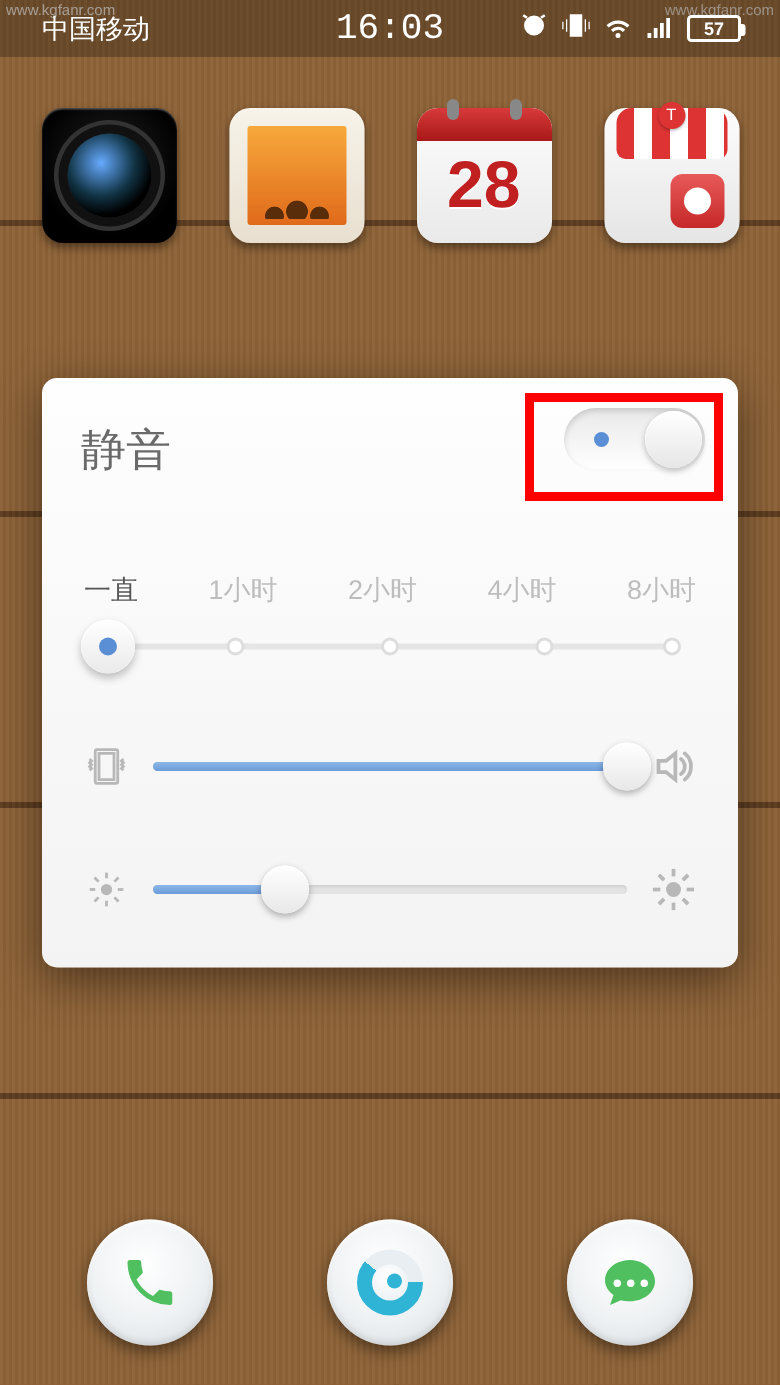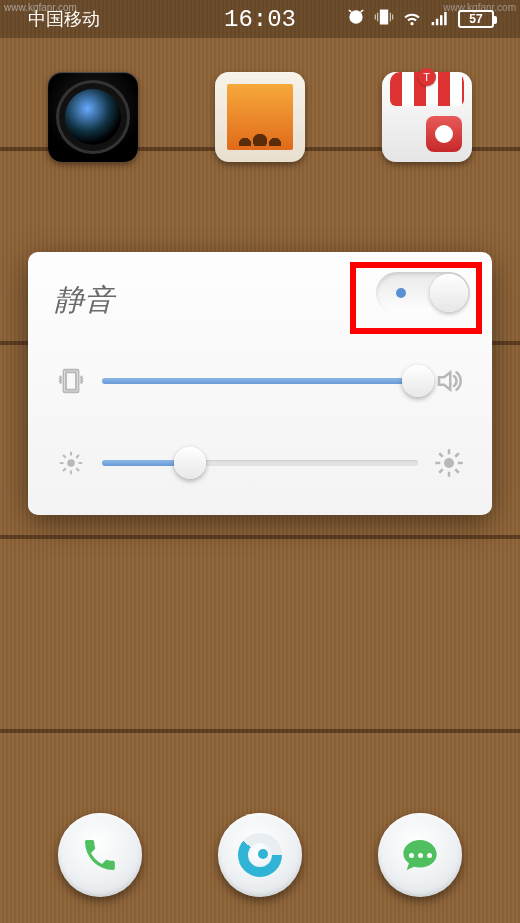--- a/index.html
+++ b/index.html
@@ -89,21 +89,21 @@
   .store-icon .weibo::before{content:"";width:18px;height:18px;border-radius:50%;background:#fff;}
 
   
   .panel {
     position: absolute; left: 28px; right: 28px; top: 252px;
     background: linear-gradient(#fefefe, #f3f3f3);
     border-radius: 10px;
     box-shadow: 0 8px 30px rgba(0,0,0,0.45);
     padding: 28px 26px 24px;
   }
-  .panel-title { font-size: 30px; color: #6a6a6a; font-style: italic; }
+  .panel-title { font-size: 30px; color: #6a6a6a; }
   .toggle-wrap { position: absolute; top: 20px; right: 22px; }
   .highlight-box { position:absolute; top:10px; right:10px; width:132px; height:72px; border:6px solid #f00; }
   .toggle {
     width: 94px; height: 42px; border-radius: 21px;
     background: linear-gradient(#e9e9e9,#fff);
     box-shadow: inset 0 2px 4px rgba(0,0,0,0.15);
     position: relative;
   }
   .toggle .dot { position:absolute; left:20px; top:50%; transform:translateY(-50%); width:10px; height:10px; border-radius:50%; background:#5a8fd6; }
   .toggle .knob { position:absolute; right:2px; top:2px; width:38px; height:38px; border-radius:50%; background:linear-gradient(#fff,#e6e6e6); box-shadow:0 2px 4px rgba(0,0,0,0.25), inset 0 1px 1px #fff; }
@@ -187,36 +187,58 @@
       <span class="batt-box">
           <span>57</span>
         </span>
     </span>
   </div>
 </div>
 
 <div class="home-row">
   <div class="home-icon camera-icon"></div>
   <div class="home-icon gallery-icon"></div>
+  <div class="home-icon calendar-icon">
+    <div class="cal-top"></div>
+    <div class="cal-num">28</div>
+  </div>
   <div class="home-icon store-icon">
     <div class="store-badge">T</div>
     <div class="weibo"></div>
   </div>
 </div>
 
 <div class="panel">
   <div class="highlight-box"></div>
   <div class="panel-title">静音</div>
   <div class="toggle-wrap">
     <div class="toggle">
       <div class="dot"></div>
       <div class="knob"></div>
     </div>
   </div>
 
+  <div class="duration-row">
+    <div class="duration-labels">
+      <span>一直</span>
+      <span>1小时</span>
+      <span>2小时</span>
+      <span>4小时</span>
+      <span>8小时</span>
+    </div>
+    <div class="duration-track">
+      <div class="line"></div>
+      <div class="tick t1"></div>
+      <div class="tick t2"></div>
+      <div class="tick t3"></div>
+      <div class="tick t4"></div>
+      <div class="tick t5"></div>
+      <div class="handle"></div>
+    </div>
+  </div>
 
   <div class="slider-row">
     <div class="slider-icon">
       <svg viewBox="0 0 24 24">
           <path d="M7 3h10a1 1 0 011 1v16a1 1 0 01-1 1H7a1 1 0 01-1-1V4a1 1 0 011-1zm1 2v14h8V5zM3 8l1 1-1 1 1 1-1 1 1 1-1 1M21 8l-1 1 1 1-1 1 1 1-1 1 1 1" stroke="#b8b8b8" stroke-width="1.5" fill="none"></path>
         </svg>
     </div>
     <div class="slider">
       <div class="track"></div>
       <div class="fill" id="vol-fill" style="width: 100%;"></div>

